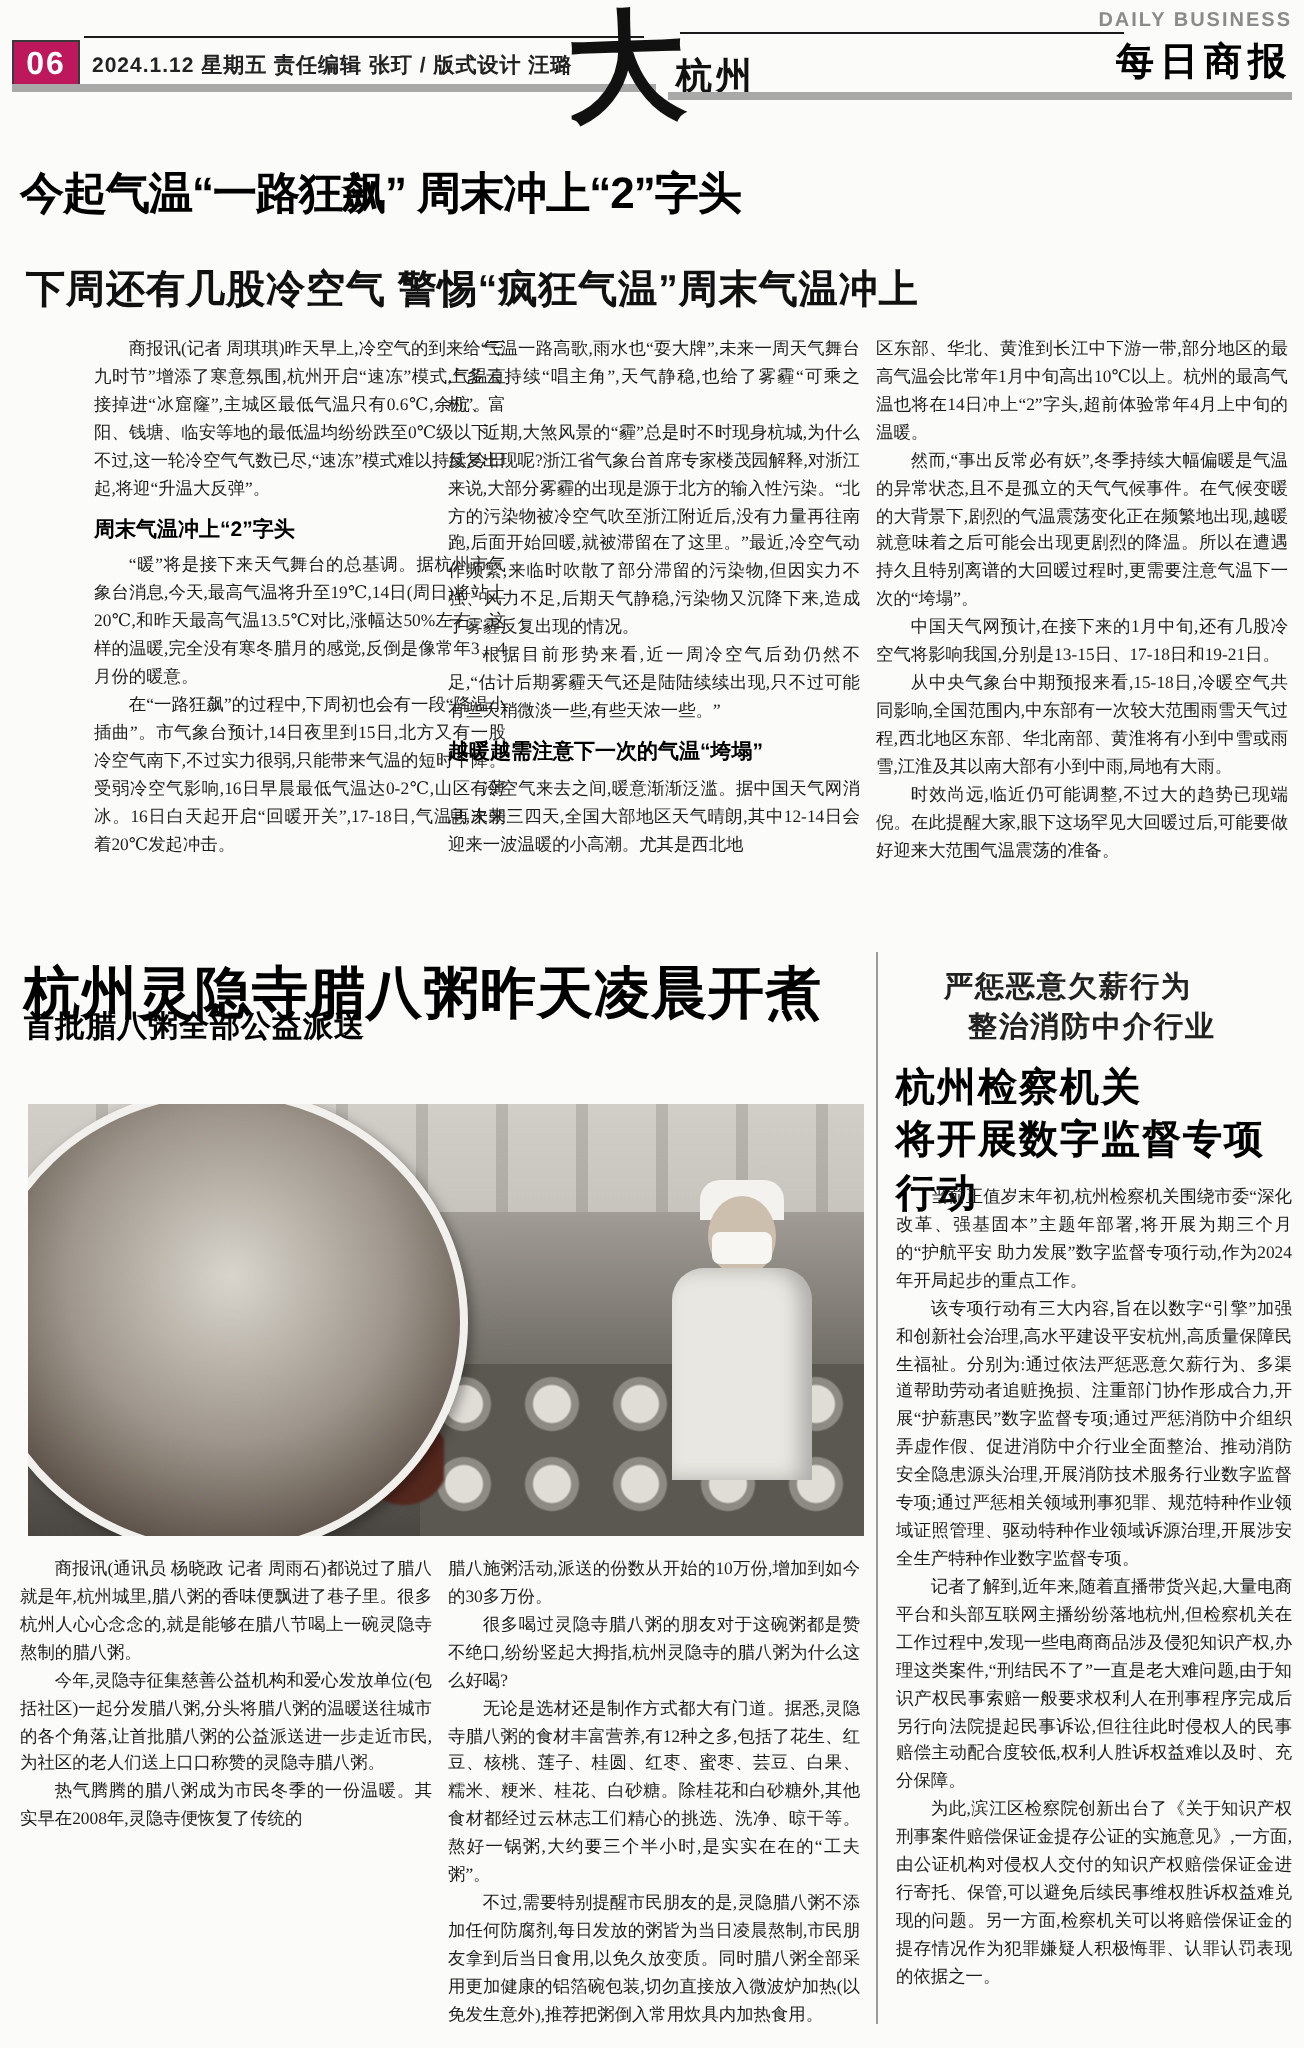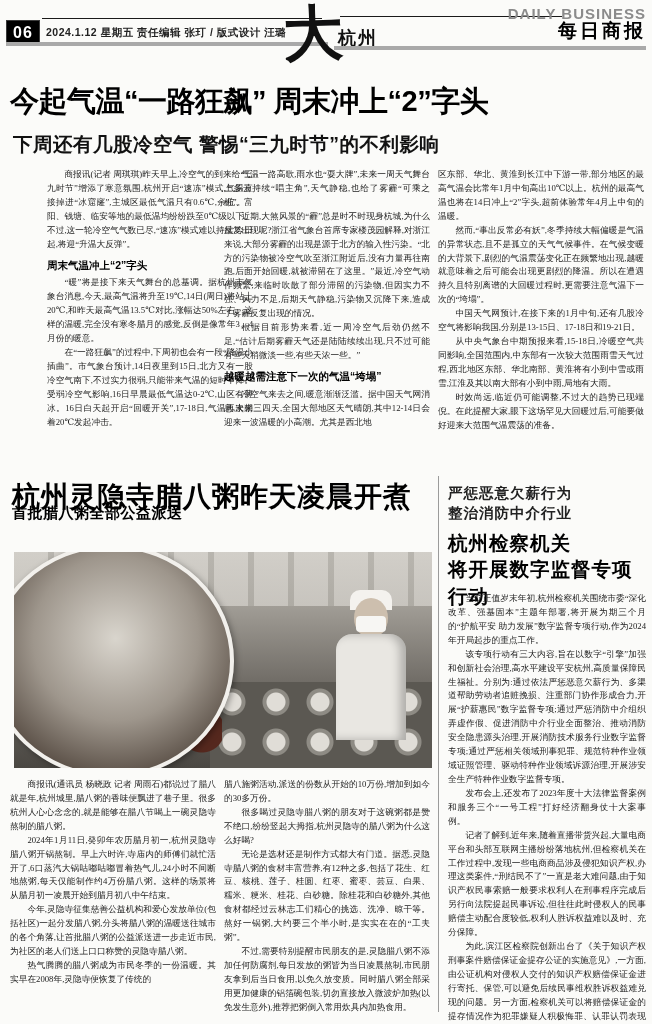--- a/index.html
+++ b/index.html
@@ -7,33 +7,33 @@
     width:652px;height:1024px;position:relative;
     background:#fbfbf9;color:#141414;
     font-family:"Liberation Sans",sans-serif;
     overflow:hidden;
   }
   .abs{position:absolute;}
   
   .thin-rule{height:1px;background:#1a1a1a;}
   .thick-rule{height:4px;background:#a9a9a9;}
   .pageno-box{
-    left:6px;top:20px;width:32px;height:24px;background:#000000;
+    left:6px;top:20px;width:32px;height:24px;background:#be185d;
     border:1px solid #3a3a3a;color:#fff;font-weight:bold;font-size:16px;
     display:flex;align-items:center;justify-content:center;letter-spacing:1px;
   }
   .date-line{left:46px;top:26px;font-size:10.5px;font-weight:bold;color:#222;letter-spacing:0.5px;}
   .brand-char{left:283px;top:-6px;font-family:"DejaVu Serif",serif;font-size:60px;font-weight:bold;color:#111;transform:rotate(-2deg);}
   .brand-region{left:338px;top:26px;font-size:18px;font-weight:900;color:#111;letter-spacing:2px;text-align:right;}
-  .brand-en{right:6px;top:5px;font-size:15px;font-weight:bold;color:#8b8b8b;letter-spacing:1px;text-align:right;}
+  .brand-en{right:6px;top:5px;font-size:10px;font-weight:bold;color:#8b8b8b;letter-spacing:1px;text-align:right;}
   .brand-cn{right:6px;top:18px;font-family:"Liberation Serif","DejaVu Serif",serif;font-size:19px;font-weight:900;color:#000;letter-spacing:3px;text-align:left;}
   
   .headline{
     left:10px;top:82px;width:636px;
-    font-size:29px;font-weight:900;color:#000;letter-spacing:-0.5px;white-space:nowrap;
+    font-size:22px;font-weight:900;color:#000;letter-spacing:-0.5px;white-space:nowrap;
   }
   .subheadline{
     left:13px;top:131px;width:630px;
     font-size:19.5px;font-weight:600;color:#111;letter-spacing:0.5px;white-space:nowrap;
   }
   .col{
     width:206px;
     font-family:"Liberation Serif","DejaVu Serif",serif;
     font-size:8.7px;line-height:1.6;text-align:justify;color:#1c1c1c;
   }
@@ -68,22 +68,22 @@
   .photo-person{position:absolute;right:18px;top:38px;width:86px;height:150px;}
   .photo-person .body{position:absolute;left:8px;top:44px;width:70px;height:106px;border-radius:16px 16px 0 0;background:#e9e7e2;box-shadow:inset -6px 0 10px rgba(0,0,0,.25);}
   .photo-person .head{position:absolute;left:26px;top:8px;width:34px;height:40px;border-radius:50%;background:#cdbfae;}
   .photo-person .cap{position:absolute;left:22px;top:0;width:42px;height:20px;border-radius:10px 10px 0 0;background:#f4f2ee;}
   .photo-person .mask{position:absolute;left:28px;top:26px;width:30px;height:16px;border-radius:4px;background:#f7f6f3;}
   .pcol1{left:10px;top:778px;}
   .pcol2{left:224px;top:778px;}
   
   .v-divider{left:438px;top:476px;width:1px;height:536px;background:#9b9b9b;}
   .k-line{left:448px;font-size:14.5px;font-weight:bold;color:#222;letter-spacing:1px;}
-  .k1{top:484px;}
-  .k2{top:504px;}
+  .k1{top:484px;margin-left:24px;}
+  .k2{top:504px;margin-left:36px;}
   .j-head{left:448px;font-size:19.5px;font-weight:900;color:#000;letter-spacing:1px;}
   .j1{top:530px;}
   .j2{top:556px;}
   .jcol{left:448px;top:592px;width:198px;}
 </style>
 </head>
 <body>
 
 <div class="abs thin-rule" style="left:42px;top:18px;width:280px;"></div>
 <div class="abs pageno-box">06</div>
@@ -91,21 +91,21 @@
 <div class="abs thick-rule" style="left:6px;top:42px;width:322px;"></div>
 
 <div class="abs brand-char">大</div>
 <div class="abs brand-region">杭州</div>
 <div class="abs thin-rule" style="left:340px;top:16px;width:222px;"></div>
 <div class="abs brand-en">DAILY BUSINESS</div>
 <div class="abs brand-cn">每日商报</div>
 <div class="abs thick-rule" style="left:334px;top:46px;width:312px;"></div>
 
 <div class="abs headline">今起气温“一路狂飙” 周末冲上“2”字头</div>
-<div class="abs subheadline">下周还有几股冷空气 警惕“三九时节”的不利影响</div>
+<div class="abs subheadline">下周还有几股冷空气 警惕“疯狂气温”周末气温冲上</div>
 
 <div class="abs col wcol1">
   <p>商报讯(记者 周琪琪)昨天早上,冷空气的到来给“三九时节”增添了寒意氛围,杭州开启“速冻”模式,气温直接掉进“冰窟窿”,主城区最低气温只有0.6℃,余杭、富阳、钱塘、临安等地的最低温均纷纷跌至0℃级以下。不过,这一轮冷空气气数已尽,“速冻”模式难以持续,今日起,将迎“升温大反弹”。</p>
   <div class="colsub">
     <div>周末气温冲上“2”字头</div>
   </div>
   <p>“暖”将是接下来天气舞台的总基调。据杭州市气象台消息,今天,最高气温将升至19℃,14日(周日)将站上20℃,和昨天最高气温13.5℃对比,涨幅达50%左右。这样的温暖,完全没有寒冬腊月的感觉,反倒是像常年3、4月份的暖意。</p>
   <p>在“一路狂飙”的过程中,下周初也会有一段“降温小插曲”。市气象台预计,14日夜里到15日,北方又有一股冷空气南下,不过实力很弱,只能带来气温的短时下降。受弱冷空气影响,16日早晨最低气温达0-2℃,山区有薄冰。16日白天起开启“回暖开关”,17-18日,气温再次朝着20℃发起冲击。</p>
 </div>
 
@@ -138,21 +138,20 @@
   <div class="photo-person">
     <div class="cap"></div>
     <div class="head"></div>
     <div class="mask"></div>
     <div class="body"></div>
   </div>
 </div>
 
 <div class="abs col pcol1">
   <p>商报讯(通讯员 杨晓政 记者 周雨石)都说过了腊八就是年,杭州城里,腊八粥的香味便飘进了巷子里。很多杭州人心心念念的,就是能够在腊八节喝上一碗灵隐寺熬制的腊八粥。</p>
-  <p>2024年1月11日,癸卯年农历腊月初一,杭州灵隐寺腊八粥开锅熬制。早上六时许,寺庙内的师傅们就忙活开了,6口蒸汽大锅咕嘟咕嘟冒着热气儿,24小时不间断地熬粥,每天仅能制作约4万份腊八粥。这样的场景将从腊月初一凌晨开始到腊月初八中午结束。</p>
   <p>今年,灵隐寺征集慈善公益机构和爱心发放单位(包括社区)一起分发腊八粥,分头将腊八粥的温暖送往城市的各个角落,让首批腊八粥的公益派送进一步走近市民,为社区的老人们送上口口称赞的灵隐寺腊八粥。</p>
   <p>热气腾腾的腊八粥成为市民冬季的一份温暖。其实早在2008年,灵隐寺便恢复了传统的</p>
 </div>
 
 <div class="abs col pcol2">
   <p class="noindent">腊八施粥活动,派送的份数从开始的10万份,增加到如今的30多万份。</p>
   <p>很多喝过灵隐寺腊八粥的朋友对于这碗粥都是赞不绝口,纷纷竖起大拇指,杭州灵隐寺的腊八粥为什么这么好喝?</p>
   <p>无论是选材还是制作方式都大有门道。据悉,灵隐寺腊八粥的食材丰富营养,有12种之多,包括了花生、红豆、核桃、莲子、桂圆、红枣、蜜枣、芸豆、白果、糯米、粳米、桂花、白砂糖。除桂花和白砂糖外,其他食材都经过云林志工们精心的挑选、洗净、晾干等。熬好一锅粥,大约要三个半小时,是实实在在的“工夫粥”。</p>
   <p>不过,需要特别提醒市民朋友的是,灵隐腊八粥不添加任何防腐剂,每日发放的粥皆为当日凌晨熬制,市民朋友拿到后当日食用,以免久放变质。同时腊八粥全部采用更加健康的铝箔碗包装,切勿直接放入微波炉加热(以免发生意外),推荐把粥倒入常用炊具内加热食用。</p>
 </div>
@@ -160,16 +159,15 @@
 <div class="abs v-divider"></div>
 
 <div class="abs k-line k1">严惩恶意欠薪行为</div>
 <div class="abs k-line k2">整治消防中介行业</div>
 <div class="abs j-head j1">杭州检察机关</div>
 <div class="abs j-head j2">将开展数字监督专项行动</div>
 
 <div class="abs col jcol">
   <p>当前正值岁末年初,杭州检察机关围绕市委“深化改革、强基固本”主题年部署,将开展为期三个月的“护航平安 助力发展”数字监督专项行动,作为2024年开局起步的重点工作。</p>
   <p>该专项行动有三大内容,旨在以数字“引擎”加强和创新社会治理,高水平建设平安杭州,高质量保障民生福祉。分别为:通过依法严惩恶意欠薪行为、多渠道帮助劳动者追赃挽损、注重部门协作形成合力,开展“护薪惠民”数字监督专项;通过严惩消防中介组织弄虚作假、促进消防中介行业全面整治、推动消防安全隐患源头治理,开展消防技术服务行业数字监督专项;通过严惩相关领域刑事犯罪、规范特种作业领域证照管理、驱动特种作业领域诉源治理,开展涉安全生产特种作业数字监督专项。</p>
-  <p>发布会上,还发布了2023年度十大法律监督案例和服务三个“一号工程”打好经济翻身仗十大案事例。</p>
   <p>记者了解到,近年来,随着直播带货兴起,大量电商平台和头部互联网主播纷纷落地杭州,但检察机关在工作过程中,发现一些电商商品涉及侵犯知识产权,办理这类案件,“刑结民不了”一直是老大难问题,由于知识产权民事索赔一般要求权利人在刑事程序完成后另行向法院提起民事诉讼,但往往此时侵权人的民事赔偿主动配合度较低,权利人胜诉权益难以及时、充分保障。</p>
   <p>为此,滨江区检察院创新出台了《关于知识产权刑事案件赔偿保证金提存公证的实施意见》,一方面,由公证机构对侵权人交付的知识产权赔偿保证金进行寄托、保管,可以避免后续民事维权胜诉权益难兑现的问题。另一方面,检察机关可以将赔偿保证金的提存情况作为犯罪嫌疑人积极悔罪、认罪认罚表现的依据之一。</p>
 </div>
 
 </body></html>

